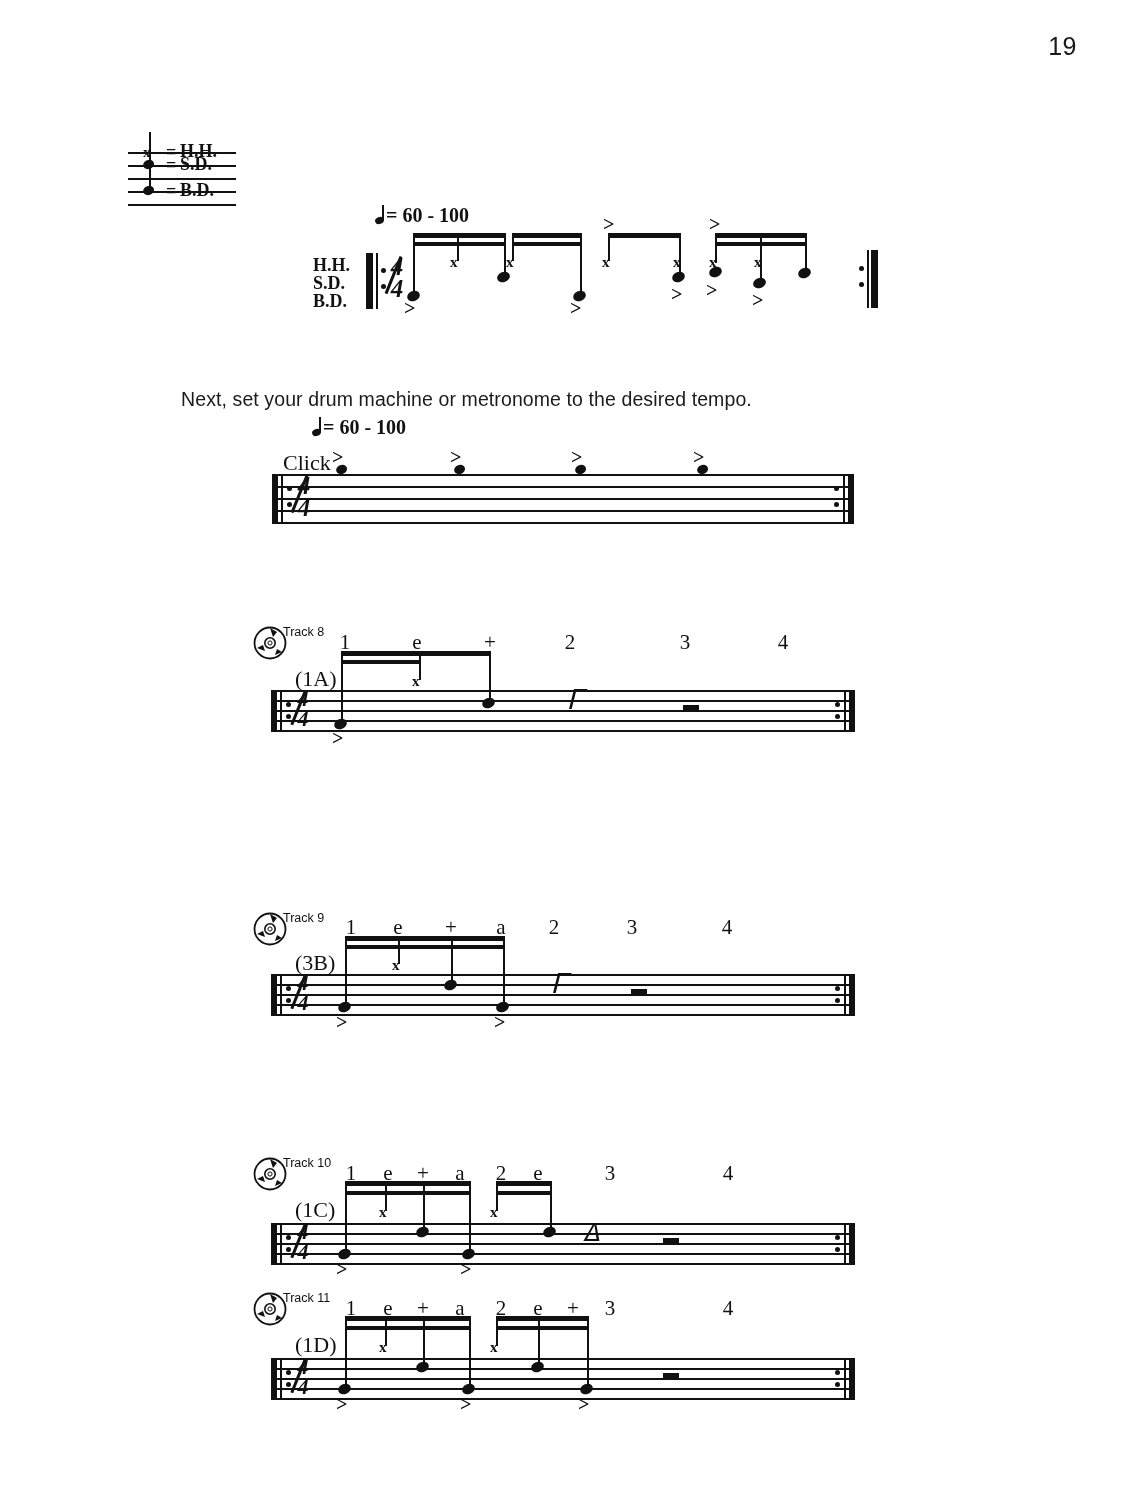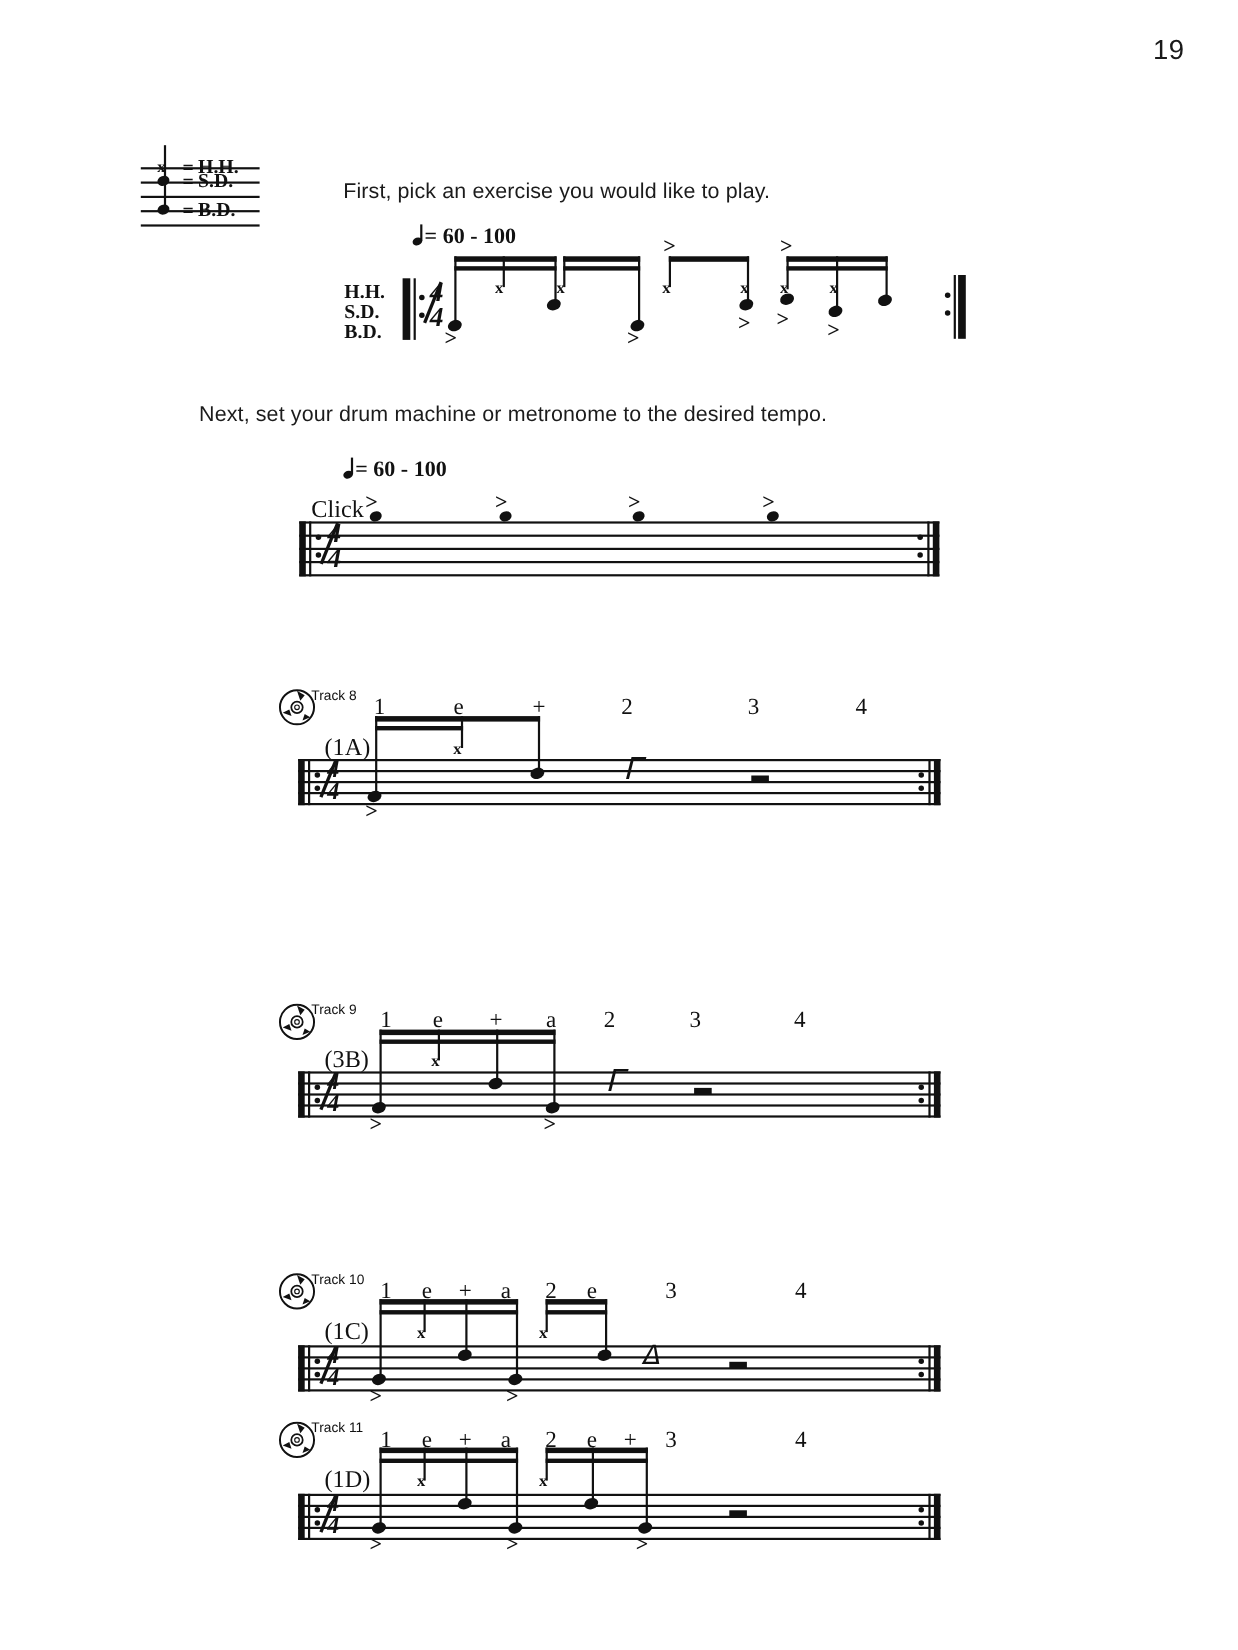--- a/index.html
+++ b/index.html
@@ -157,21 +157,20 @@
 
     <div class="notehead small" style="left:15px;top:28px;"></div>
     <div class="legend-eq" style="left:38px;top:25px;">=</div>
     <div class="legend-eq" style="left:52px;top:24px;">S.D.</div>
 
     <div class="notehead small" style="left:15px;top:54px;"></div>
     <div class="legend-eq" style="left:38px;top:51px;">=</div>
     <div class="legend-eq" style="left:52px;top:50px;">B.D.</div>
   </div>
 
-  <div class="abs para" style="left:312px;top:159px;width:620px;">First, pick an exercise you would like to play.</div>
 
   <div class="abs" style="left:300px;top:200px;width:600px;height:130px;">
 
     <div class="tempo" style="left:75px;top:4px;">
       <span class="qn"><i></i><b></b></span><span>= 60 - 100</span>
     </div>
 
     <div class="inst" style="left:13px;top:57px;">H.H.</div>
     <div class="inst" style="left:13px;top:75px;">S.D.</div>
     <div class="inst" style="left:13px;top:93px;">B.D.</div>
@@ -233,21 +232,21 @@
 
     <div class="stem" style="left:505px;top:33px;height:40px;"></div>
     <div class="notehead" style="left:498px;top:68px;"></div>
 
     <div class="repeat-dot" style="left:559px;top:66px;"></div>
     <div class="repeat-dot" style="left:559px;top:82px;"></div>
     <div class="barline" style="left:567px;top:50px;width:2px;height:58px;"></div>
     <div class="thickbar" style="left:571px;top:50px;width:7px;height:58px;"></div>
   </div>
 
-  <div class="abs para" style="left:181px;top:362px;width:760px;">Next, set your drum machine or metronome to the desired tempo.</div>
+  <div class="abs para" style="left:181px;top:384px;width:760px;">Next, set your drum machine or metronome to the desired tempo.</div>
 
   <div class="abs" style="left:272px;top:412px;width:590px;height:115px;">
 
     <div class="tempo" style="left:40px;top:4px;">
       <span class="qn"><i></i><b></b></span><span>= 60 - 100</span>
     </div>
 
     <div class="click-label" style="left:11px;top:38px;">Click</div>
 
     <div class="abs" style="left:0;top:62px;width:582px;height:1.6px;background:#111;"></div>

